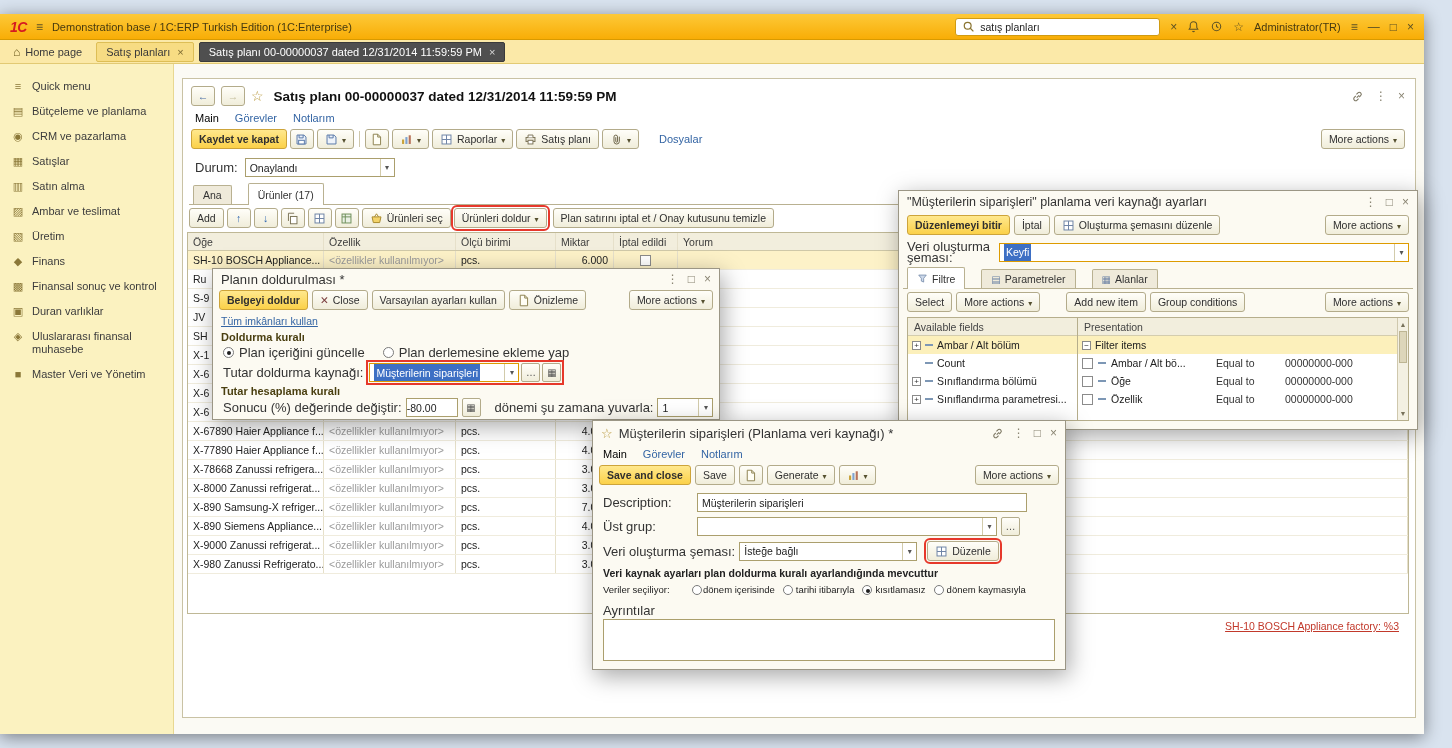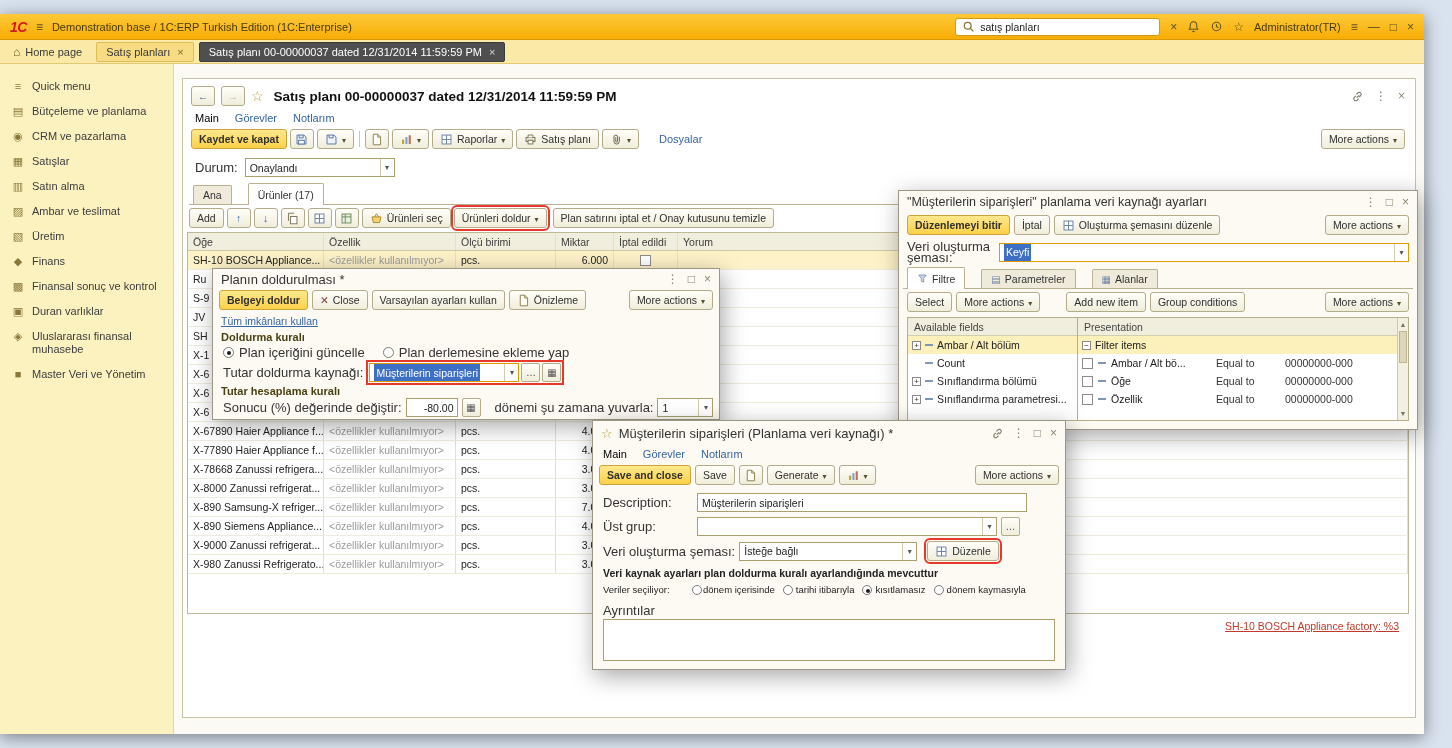--- a/index.html
+++ b/index.html
@@ -617,21 +617,21 @@
           </span>
         <span class="mini">…</span>
         <span class="mini">▦</span>
       </span>
     </div>
     <div class="drow" style="top:116px;left:8px">
       <span class="grouplabel">Tutar hesaplama kuralı</span>
     </div>
     <div class="drow" style="top:129px;left:10px;gap:4px">
       <span class="lbl">Sonucu (%) değerinde değiştir:</span>
-      <span class="inp" style="width:52px;justify-content:flex-end;padding-right:3px">
+      <span class="inp" style="width:52px;justify-content:flex-end;padding-right:20px">
           <span>-80.00</span>
         </span>
       <span class="mini">▦</span>
       <span class="lbl" style="margin-left:10px">dönemi şu zamana yuvarla:</span>
       <span class="inp" style="width:56px">
           <span class="val">1</span>
           <span class="icar"></span>
         </span>
     </div>
   </div>

